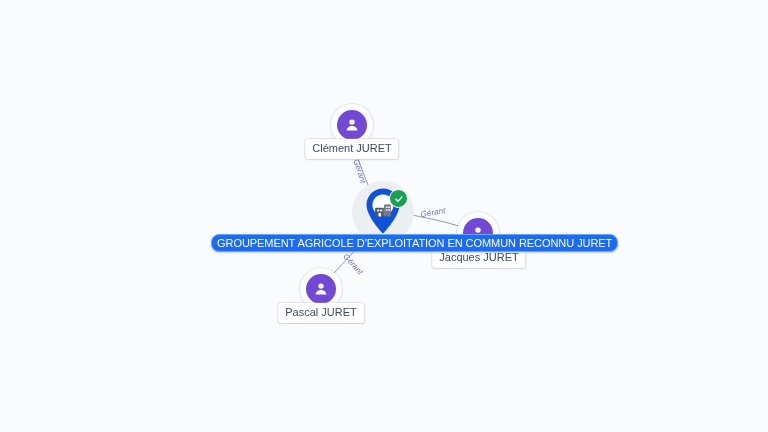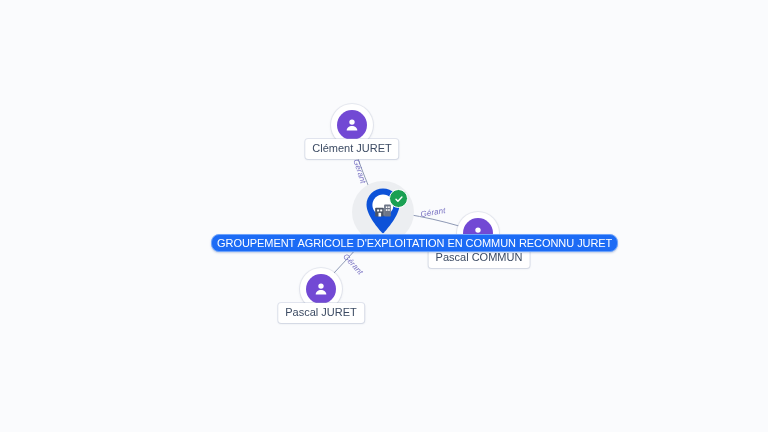--- a/index.html
+++ b/index.html
@@ -168,21 +168,21 @@
 
   <div class="person-node z-nodes" style="left:478px; top:233px;">
     <div class="avatar-halo"></div>
     <div class="avatar-circle">
       <svg width="18" height="18" viewBox="0 0 24 24">
         <circle cx="12" cy="8.1" r="3.6" fill="#ffffff"></circle>
         <path d="M4.9 19.4c0-3.9 3.2-6.2 7.1-6.2s7.1 2.3 7.1 6.2z" fill="#ffffff"></path>
       </svg>
     </div>
   </div>
-  <div class="name-chip z-chip" style="left:479px; top:248px;">Pascal COMMUN</div>
+  <div class="name-chip z-chip" style="left:479px; top:248px;">Jacques JURET</div>
 
   <div class="person-node z-nodes" style="left:321px; top:289px;">
     <div class="avatar-halo"></div>
     <div class="avatar-circle">
       <svg width="18" height="18" viewBox="0 0 24 24">
         <circle cx="12" cy="8.1" r="3.6" fill="#ffffff"></circle>
         <path d="M4.9 19.4c0-3.9 3.2-6.2 7.1-6.2s7.1 2.3 7.1 6.2z" fill="#ffffff"></path>
       </svg>
     </div>
   </div>

